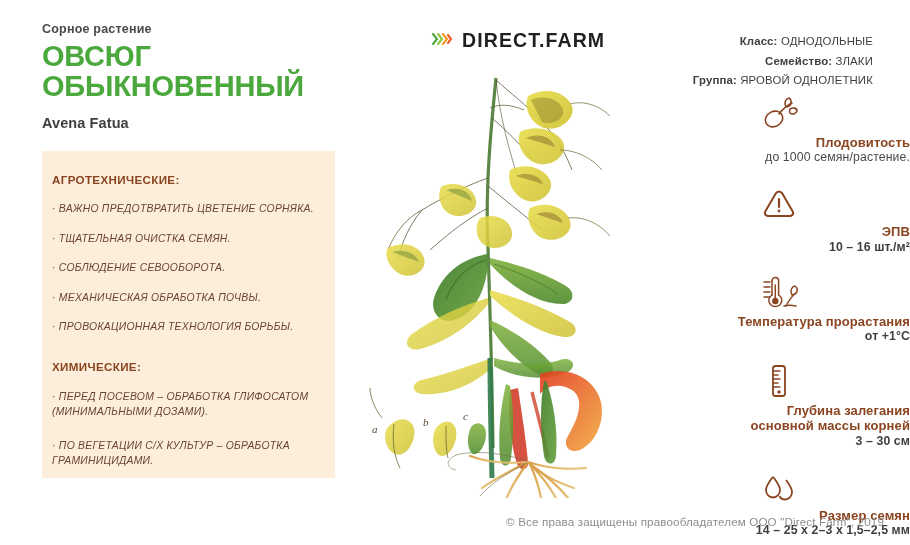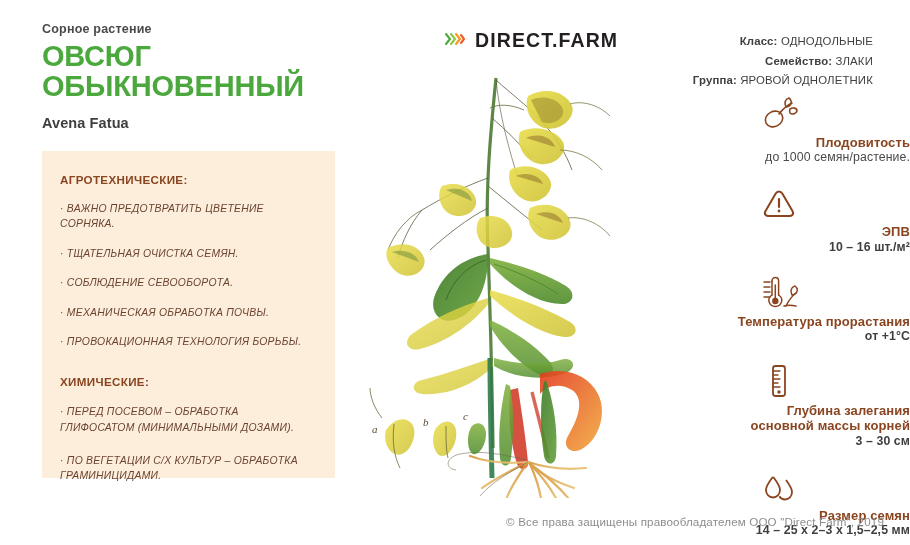--- a/index.html
+++ b/index.html
@@ -55,21 +55,21 @@
   }
 
   .measures-panel {
     position: absolute;
     left: 42px;
     top: 151px;
     width: 293px;
     height: 327px;
     background: #fdeedc;
   }
-  .panel-inner { padding: 22px 20px 0 18px; }
+  .panel-inner { padding: 22px 20px 0 10px; }
   .section-head {
     font-size: 11.6px;
     font-weight: bold;
     color: #8a4520;
     letter-spacing: .35px;
     margin-bottom: 15px;
   }
   .section-head.chem { margin-top: 26px; margin-bottom: 16px; }
   .bullet-line {
     font-size: 10.4px;
@@ -78,21 +78,21 @@
     line-height: 1.45;
     margin-bottom: 14.5px;
     font-style: italic;
   }
   .bullet-line:last-child { margin-bottom: 0; }
   .bullet-line.multi { margin-bottom: 18px; }
 
   
   .logo-wrap {
     position: absolute;
-    left: 444px;
+    left: 431px;
     top: 29px;
     display: flex;
     align-items: center;
     gap: 9px;
   }
   .logo-text {
     font-size: 19.5px;
     font-weight: bold;
     color: #231f20;
     letter-spacing: 1.1px;

